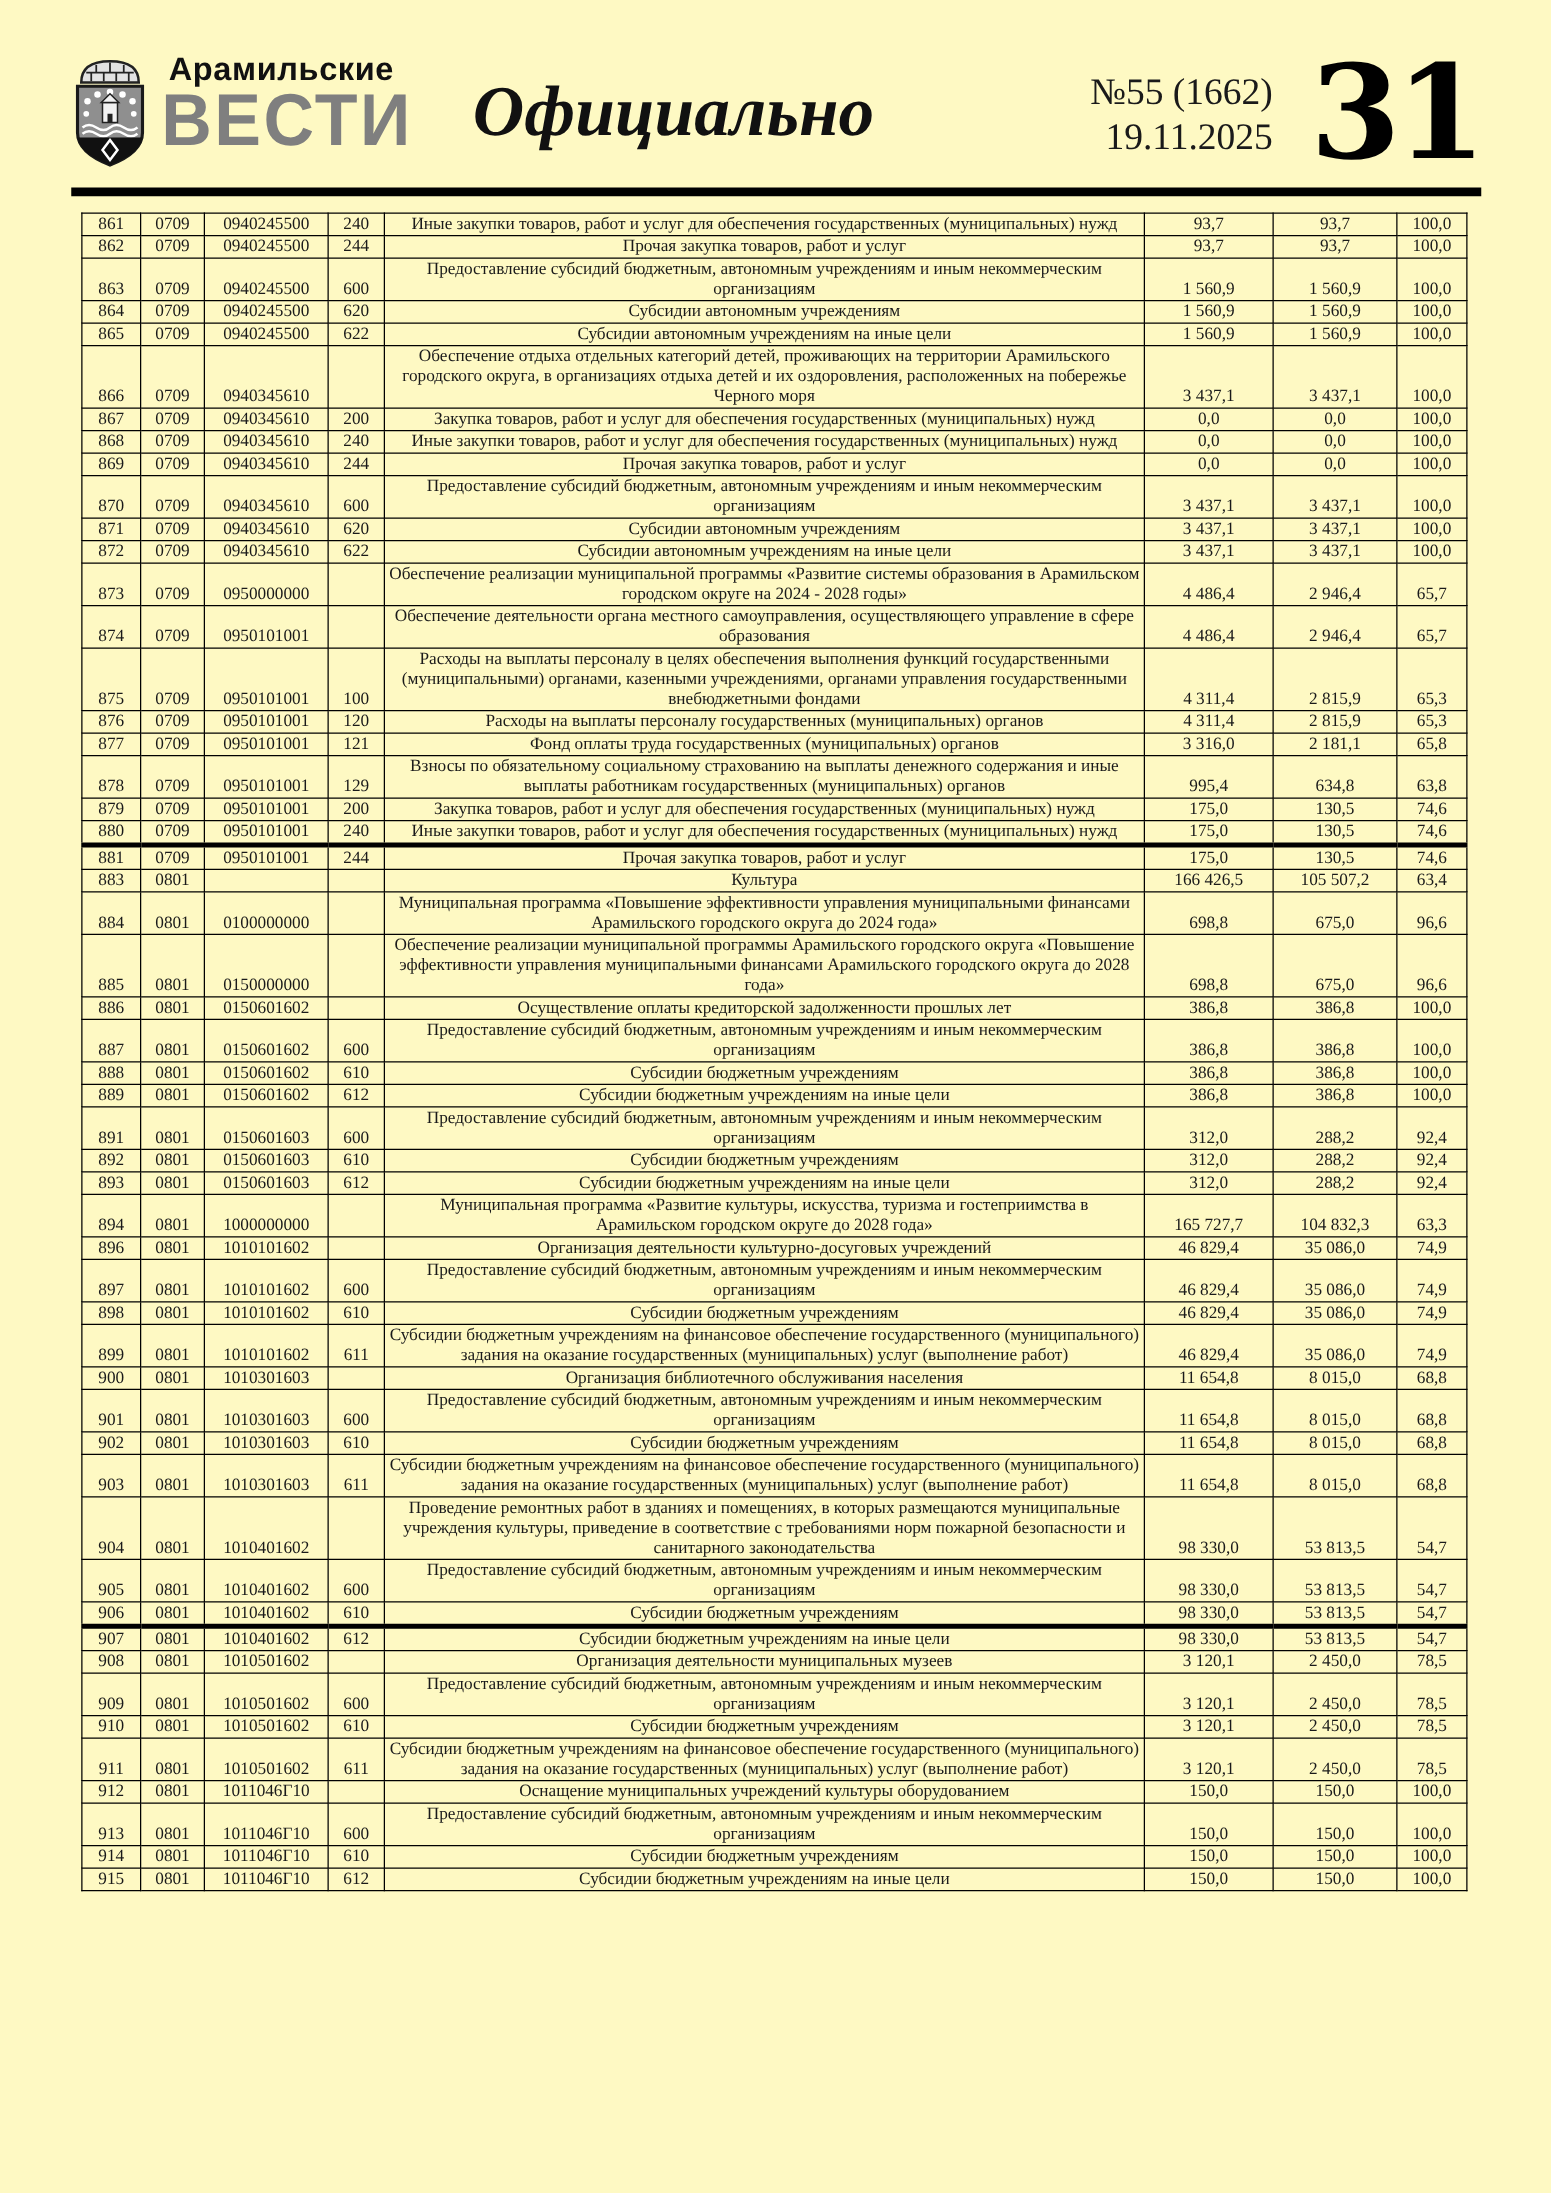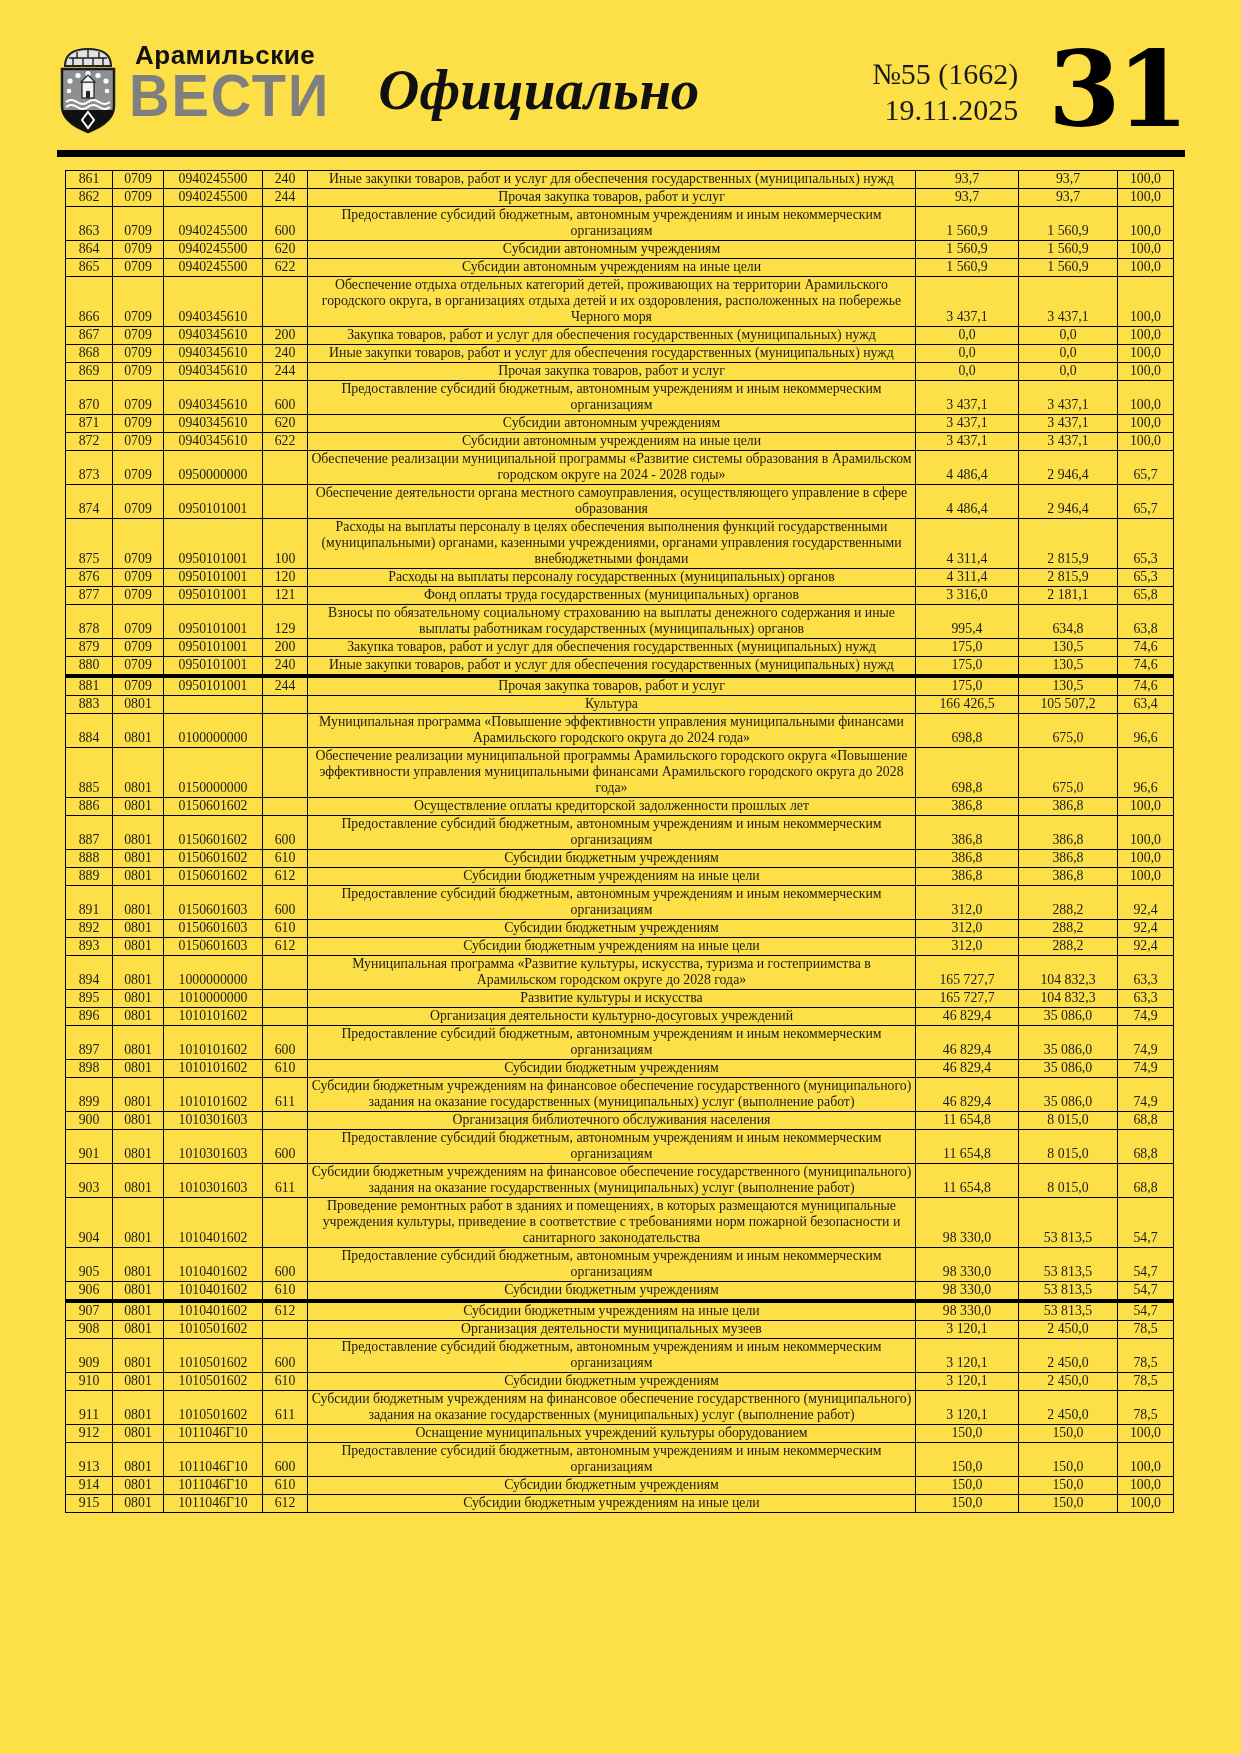--- a/index.html
+++ b/index.html
@@ -1,20 +1,20 @@
 <!DOCTYPE html>
 <html lang="ru"><head>
 <meta charset="utf-8">
 <style>
   html,body{margin:0;padding:0;background:#e8e8e8;}
   .page{
     position:relative;
     width:1241px;height:1754px;
     margin:0 auto;
-    background:#fde047;
+    background:#fef9c3;
     font-family:"Liberation Serif", serif;
     color:#1a1a1a;
     overflow:hidden;
   }
   
   .header{
     display:flex;
     align-items:flex-start;
     margin:42px 56px 0 57px;
     height:100px;
@@ -460,30 +460,20 @@
           <td class="c-num">894</td>
           <td class="c-code">0801</td>
           <td class="c-code">1000000000</td>
           <td class="c-code"></td>
           <td class="c-name">Муниципальная программа «Развитие культуры, искусства, туризма и гостеприимства в Арамильском городском округе до 2028 года»</td>
           <td class="c-amount">165 727,7</td>
           <td class="c-amount">104 832,3</td>
           <td class="c-pct">63,3</td>
         </tr>
         <tr>
-          <td class="c-num">895</td>
-          <td class="c-code">0801</td>
-          <td class="c-code">1010000000</td>
-          <td class="c-code"></td>
-          <td class="c-name">Развитие культуры и искусства</td>
-          <td class="c-amount">165 727,7</td>
-          <td class="c-amount">104 832,3</td>
-          <td class="c-pct">63,3</td>
-        </tr>
-        <tr>
           <td class="c-num">896</td>
           <td class="c-code">0801</td>
           <td class="c-code">1010101602</td>
           <td class="c-code"></td>
           <td class="c-name">Организация деятельности культурно-досуговых учреждений</td>
           <td class="c-amount">46 829,4</td>
           <td class="c-amount">35 086,0</td>
           <td class="c-pct">74,9</td>
         </tr>
         <tr>
@@ -530,20 +520,30 @@
           <td class="c-num">901</td>
           <td class="c-code">0801</td>
           <td class="c-code">1010301603</td>
           <td class="c-code">600</td>
           <td class="c-name">Предоставление субсидий бюджетным, автономным учреждениям и иным некоммерческим организациям</td>
           <td class="c-amount">11 654,8</td>
           <td class="c-amount">8 015,0</td>
           <td class="c-pct">68,8</td>
         </tr>
         <tr>
+          <td class="c-num">902</td>
+          <td class="c-code">0801</td>
+          <td class="c-code">1010301603</td>
+          <td class="c-code">610</td>
+          <td class="c-name">Субсидии бюджетным учреждениям</td>
+          <td class="c-amount">11 654,8</td>
+          <td class="c-amount">8 015,0</td>
+          <td class="c-pct">68,8</td>
+        </tr>
+        <tr>
           <td class="c-num">903</td>
           <td class="c-code">0801</td>
           <td class="c-code">1010301603</td>
           <td class="c-code">611</td>
           <td class="c-name">Субсидии бюджетным учреждениям на финансовое обеспечение государственного (муниципального) задания на оказание государственных (муниципальных) услуг (выполнение работ)</td>
           <td class="c-amount">11 654,8</td>
           <td class="c-amount">8 015,0</td>
           <td class="c-pct">68,8</td>
         </tr>
         <tr>

